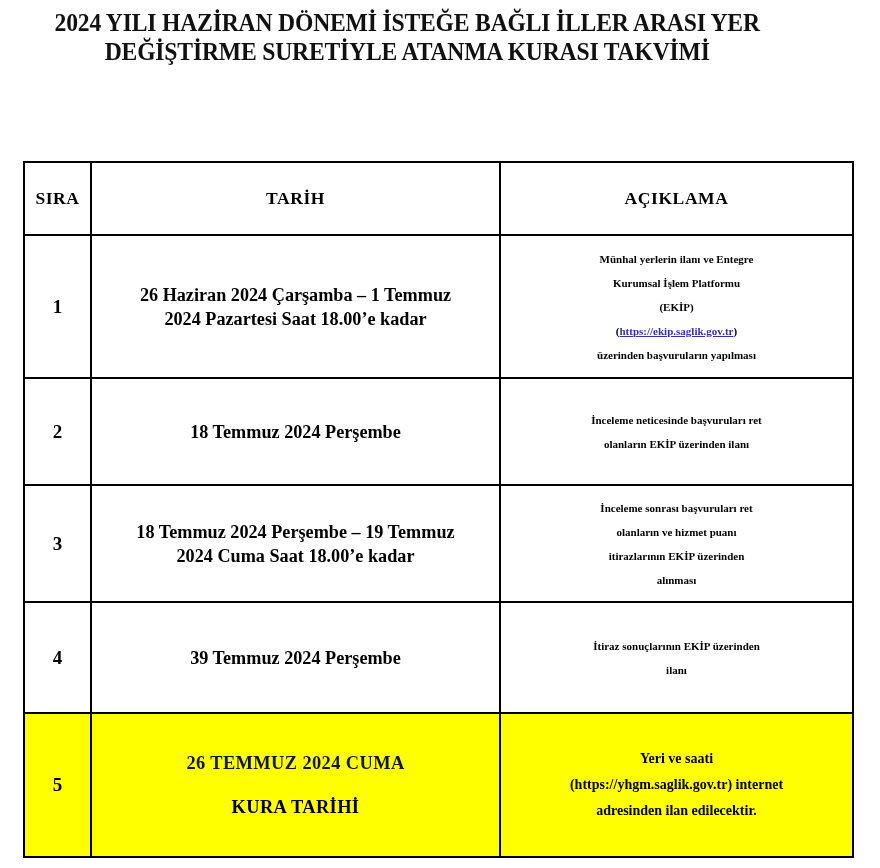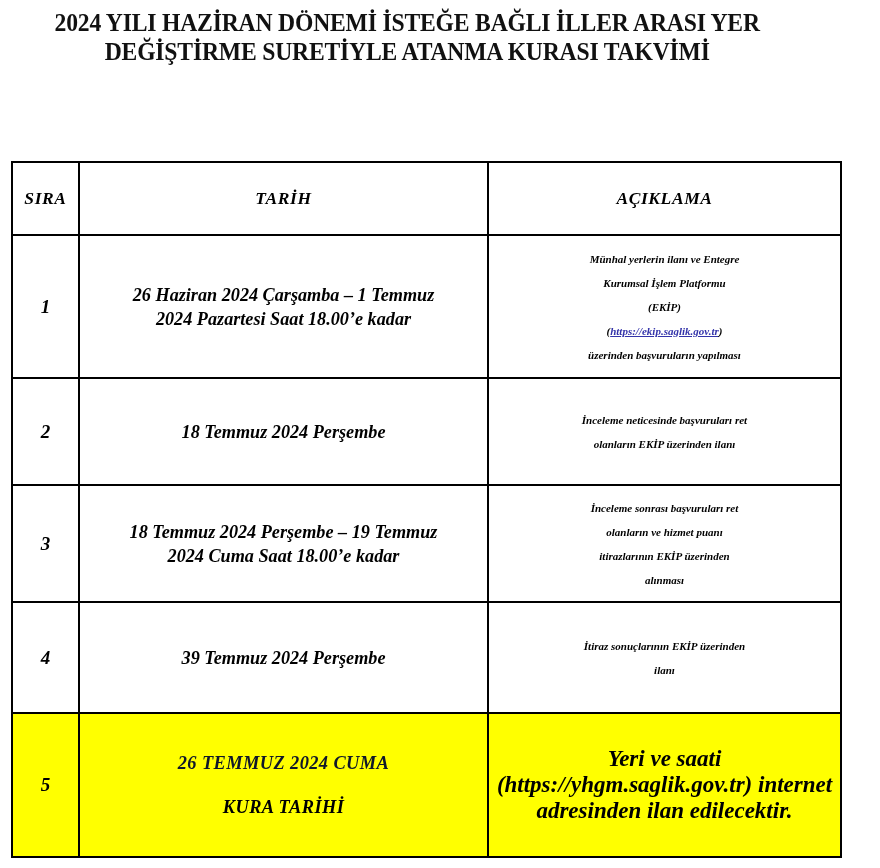--- a/index.html
+++ b/index.html
@@ -34,26 +34,25 @@
     transform-origin: left top;
   }
   .doc-title .tl {
     display: block;
     white-space: nowrap;
   }
 
   
   .kura-table {
     position: absolute;
-    left: 11px;
+    left: 23px;
     top: 161px;
     width: 829px;
     border-collapse: collapse;
     table-layout: fixed;
-    font-style: italic;
   }
   .kura-table td,
   .kura-table th {
     border: 2px solid #000000;
     padding: 0;
     vertical-align: middle;
     text-align: center;
     font-weight: bold;
     color: #000000;
     background: #ffffff;
@@ -108,21 +107,21 @@
     letter-spacing: 0.4px;
   }
   .kura-label {
     color: #000000;
     display: block;
     font-size: 18.4px;
     letter-spacing: 0.4px;
   }
   tr.highlight .c-acik {
     line-height: 26px;
-    font-size: 23px;
+    font-size: 14px;
   }
 
   
   .ext-link {
     color: #3333aa;
     text-decoration: underline;
     font-weight: bold;
   }
   .paren { color: #000000; }
 

